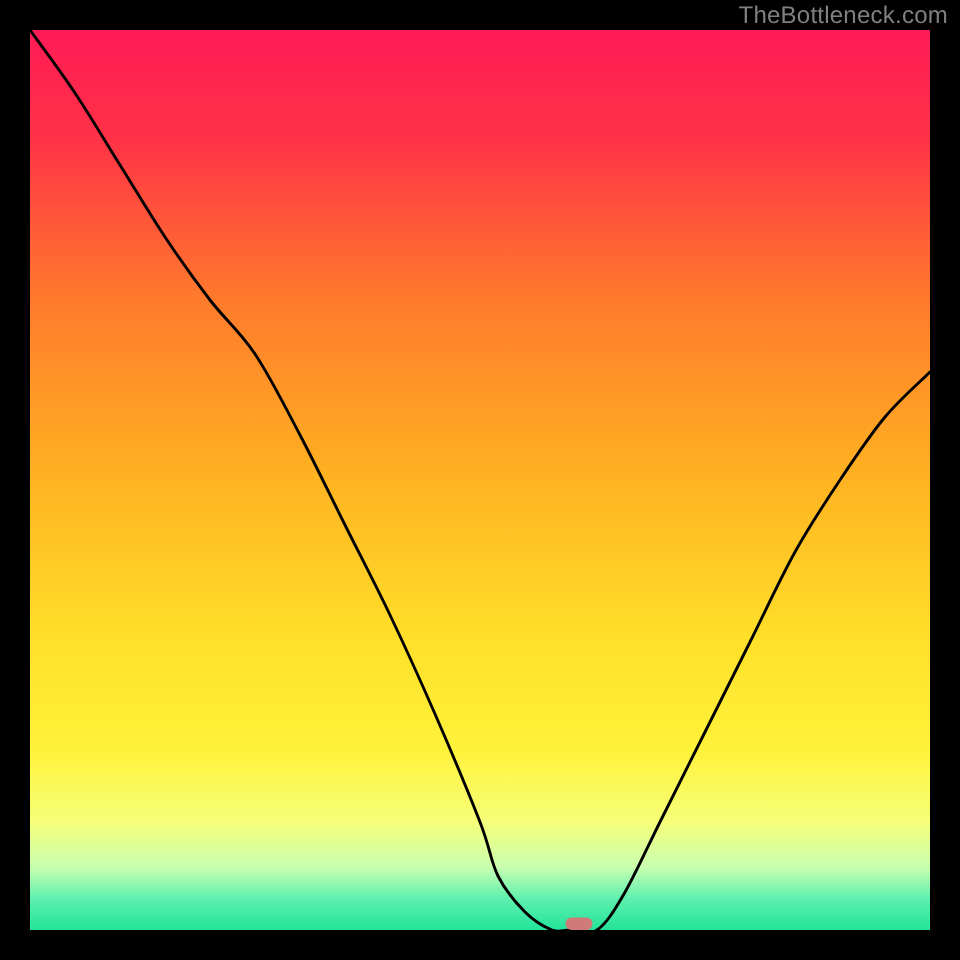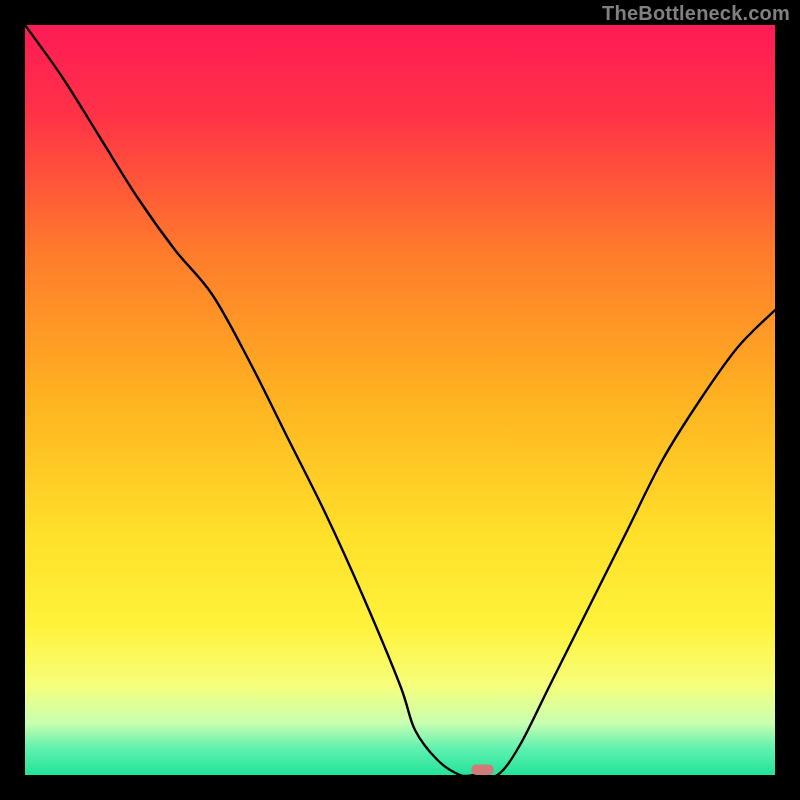--- a/index.html
+++ b/index.html
@@ -17,21 +17,21 @@
     height: 800px;
     background: #000;
   }
   .watermark {
     position: absolute;
     top: 2px;
     right: 10px;
     color: #808080;
     font-size: 20px;
     letter-spacing: 0.2px;
-    font-weight: 700;
+    font-weight: 400;
     z-index: 50;
   }
   .plot-area {
     position: absolute;
     left: 25px;
     top: 25px;
     width: 750px;
     height: 750px;
     overflow: hidden;
   }

